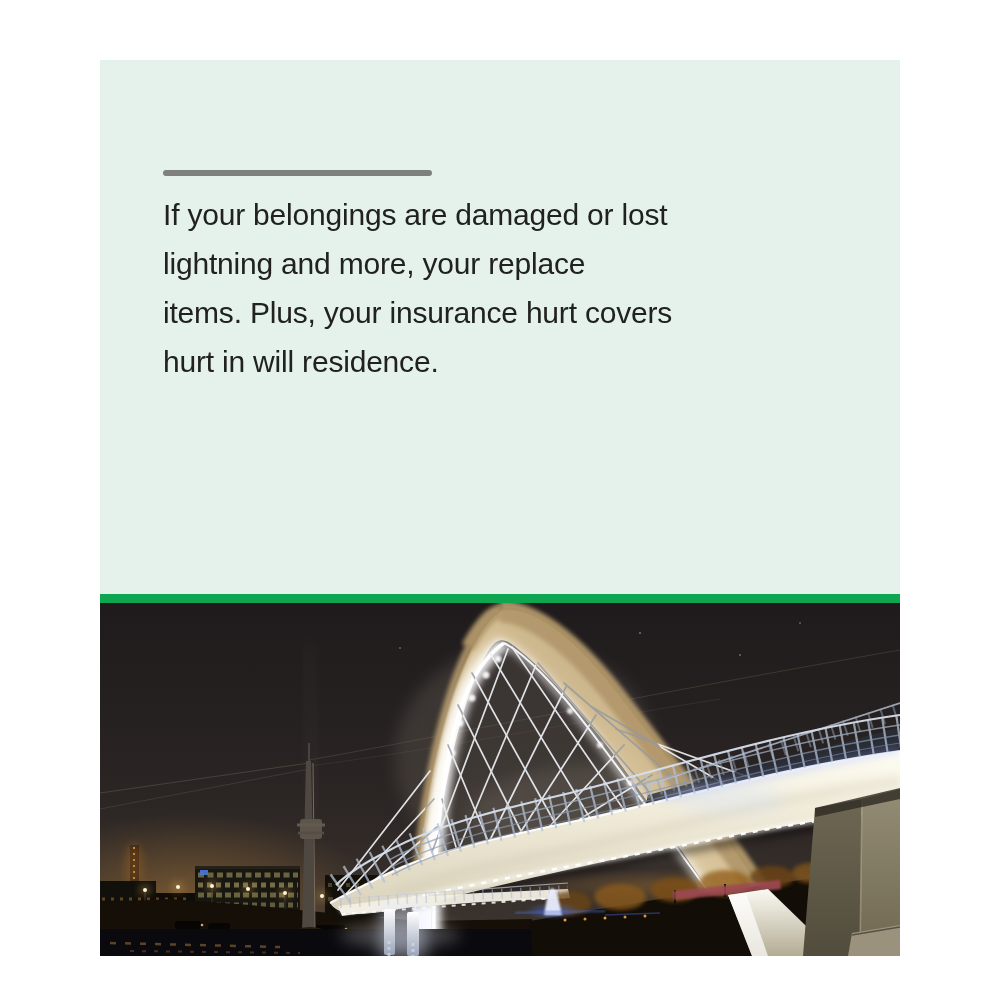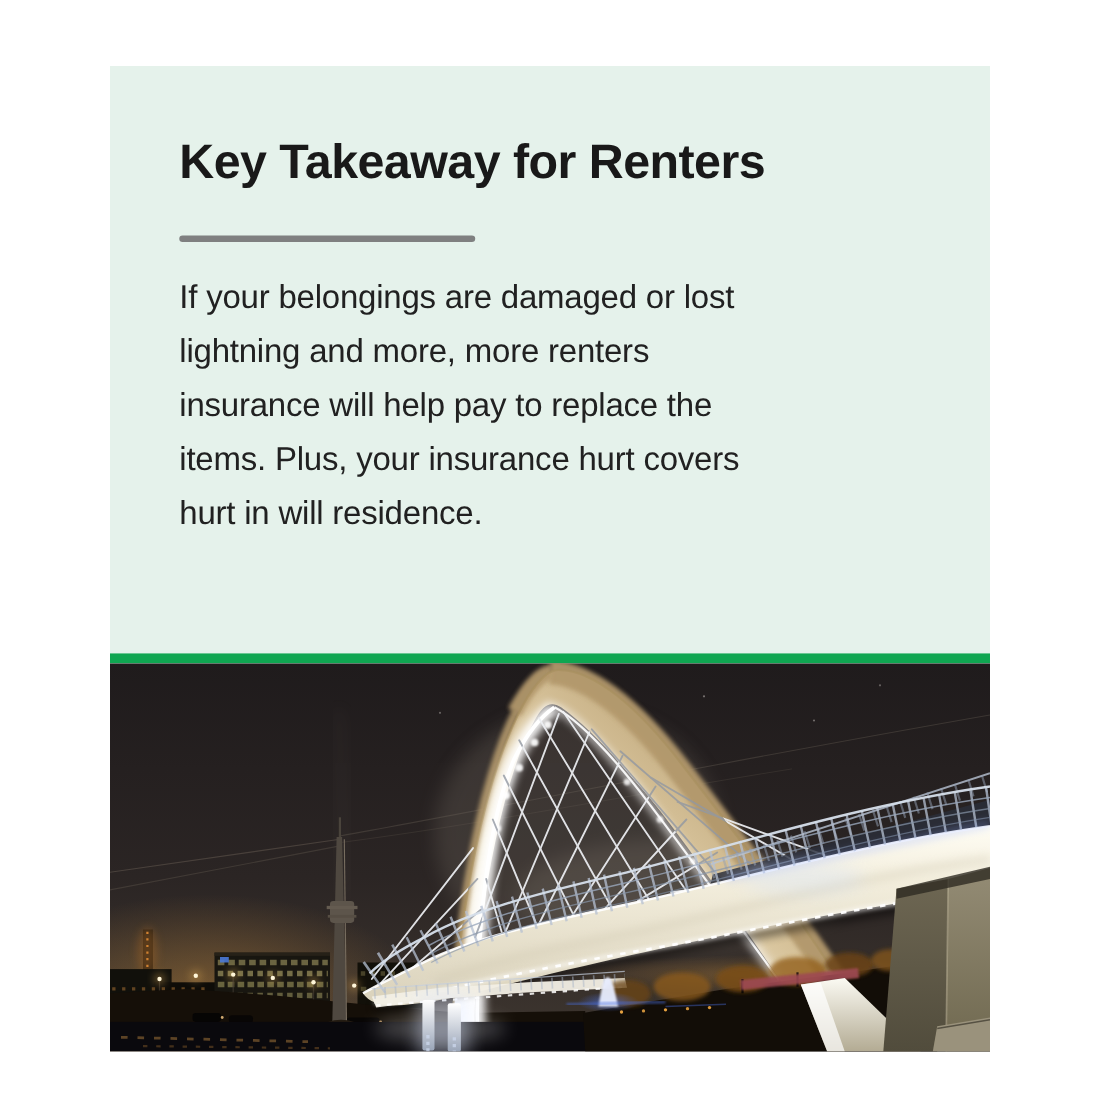--- a/index.html
+++ b/index.html
@@ -5,40 +5,38 @@
   html,body{margin:0;padding:0;background:#ffffff;}
   .page{position:relative;width:1000px;height:1000px;background:var(--page_bg,#ffffff);
         font-family:"Liberation Sans",sans-serif;overflow:hidden;}
   .card{position:absolute;left:100px;top:60px;width:800px;}
   .panel{background:var(--panel_bg,#e5f2eb);height:534px;box-sizing:border-box;
          padding:66px 58px 0 63px;}
   .title{margin:0;font-size:44px;line-height:44px;font-weight:700;
          letter-spacing:-0.5px;color:var(--title_text,#191919);}
   .divider{margin-top:44px;width:269px;height:6px;border-radius:3px;
            background:var(--divider_gray,#7f8080);}
-  .bodytext{margin-top:26px;font-size:30px;line-height:49px;
+  .bodytext{margin-top:14px;font-size:30px;line-height:49px;
             letter-spacing:-0.2px;color:var(--body_text,#212121);}
   .bodytext div{white-space:nowrap;}
   .accent{height:9px;background:var(--accent_green,#0fa651);}
   figure.photo{margin:0;width:800px;height:353px;}
   figure.photo svg{display:block;}
 </style>
 </head>
 <body>
 
 <div class="page">
   <section class="card">
 
     <div class="panel">
-      <h1 class="title">Key Takeaway for Renters</h1>
       <div class="divider"></div>
       <div class="bodytext">
         <div>If your belongings are damaged or lost</div>
-        <div>lightning and more, more renters</div>
-        <div>insurance will help pay to replace the</div>
+        <div>lightning and more, your replace</div>
         <div>items. Plus, your insurance hurt covers</div>
         <div>hurt in will residence.</div>
       </div>
     </div>
 
     <div class="accent"></div>
 
     <figure class="photo">
       <svg width="800" height="353" viewBox="0 0 800 353" role="img" aria-label="White arched pedestrian bridge with criss-crossing cables lit at night over a river, city skyline and utility pole at left, concrete pier at right">
         <defs>

